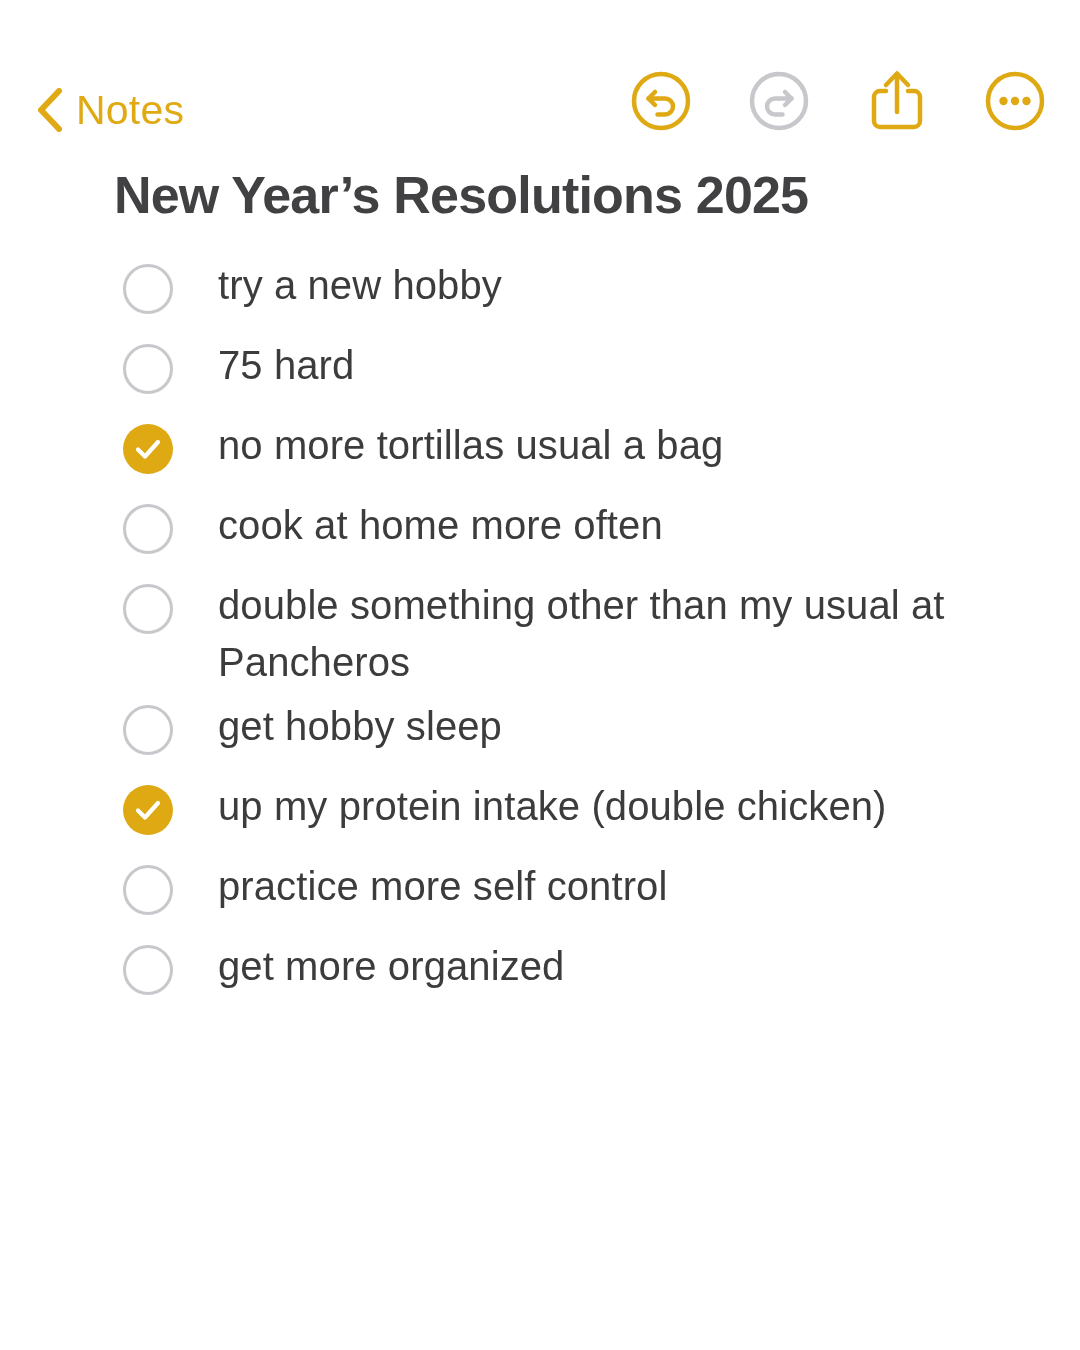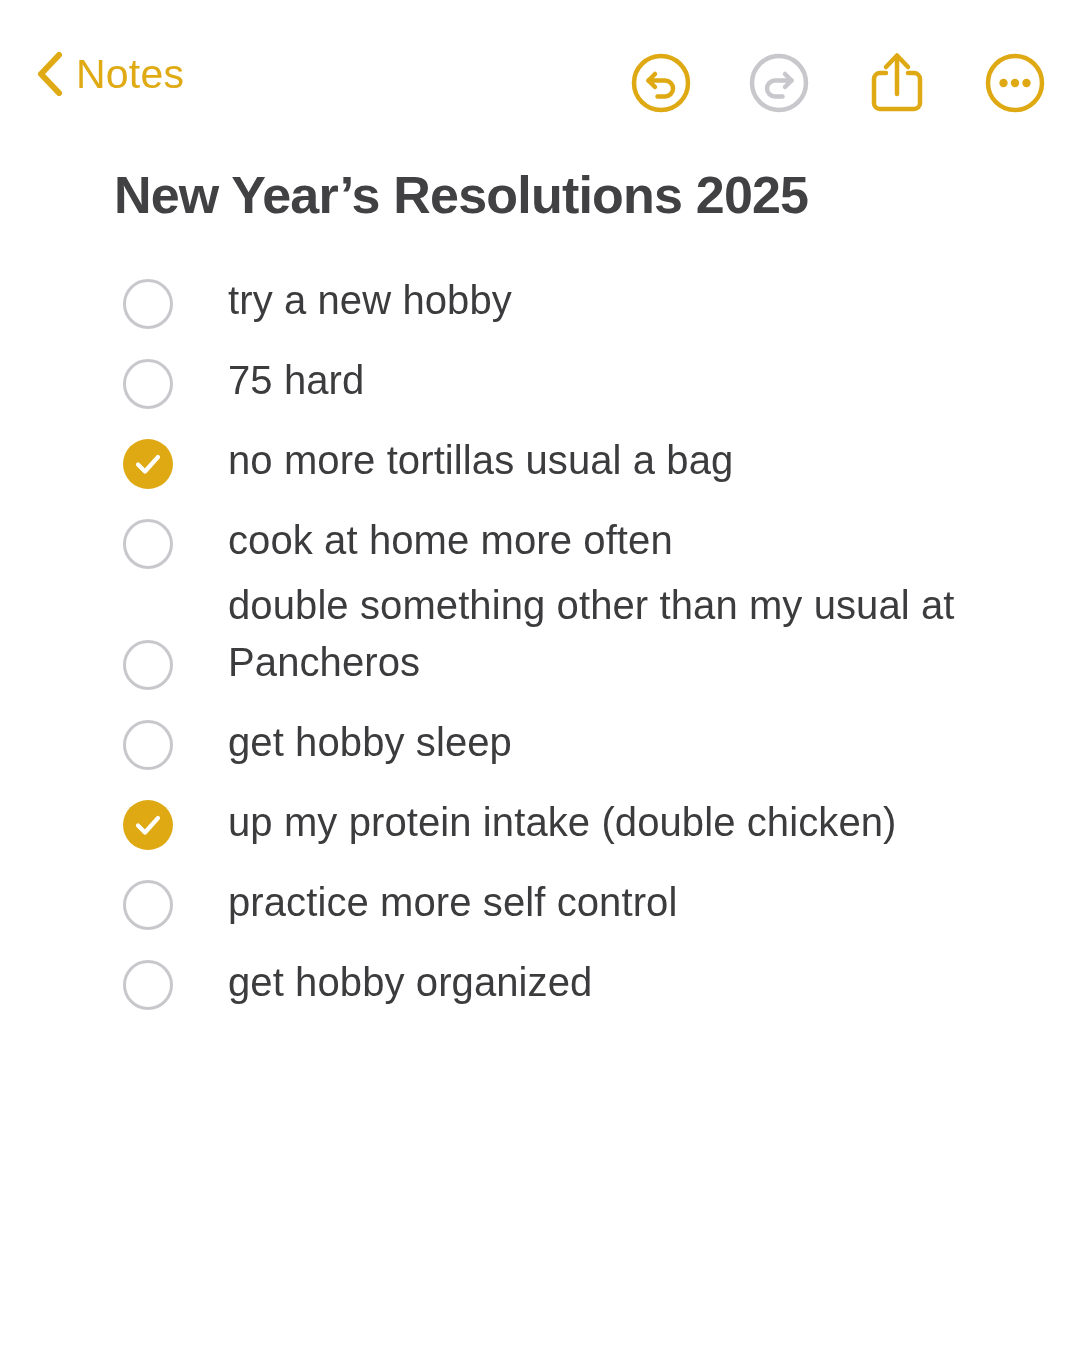--- a/index.html
+++ b/index.html
@@ -24,21 +24,21 @@
   }
 
   
   .navbar {
     position: absolute;
     top: 52px;
     left: 0;
     width: 1080px;
     height: 80px;
     display: flex;
-    align-items: flex-start;
+    align-items: flex-end;
     box-sizing: border-box;
     padding: 0 34px 0 36px;
   }
 
   .nav-back {
     display: flex;
     align-items: center;
     gap: 14px;
     cursor: pointer;
     user-select: none;
@@ -110,22 +110,22 @@
 
   .checklist {
     margin: 0;
     padding: 0;
     list-style: none;
     margin-top: 18px;
   }
 
   .check-item {
     display: flex;
-    align-items: flex-end;
-    gap: 18px;
+    align-items: flex-start;
+    gap: 8px;
     min-height: 80px;
     padding: 0;
     margin: 0;
     cursor: pointer;
   }
 
   .checkbox {
     position: relative;
     width: 50px;
     height: 50px;
@@ -273,19 +273,19 @@
             </svg>
           </span>
           <span class="check-label">up my protein intake (double chicken)</span>
         </li>
         <li class="check-item">
           <span class="checkbox unchecked"></span>
           <span class="check-label">practice more self control</span>
         </li>
         <li class="check-item">
           <span class="checkbox unchecked"></span>
-          <span class="check-label">get hobby organized</span>
+          <span class="check-label">get more organized</span>
         </li>
       </ul>
 
   </div>
 
 </div>
 
 </body></html>

